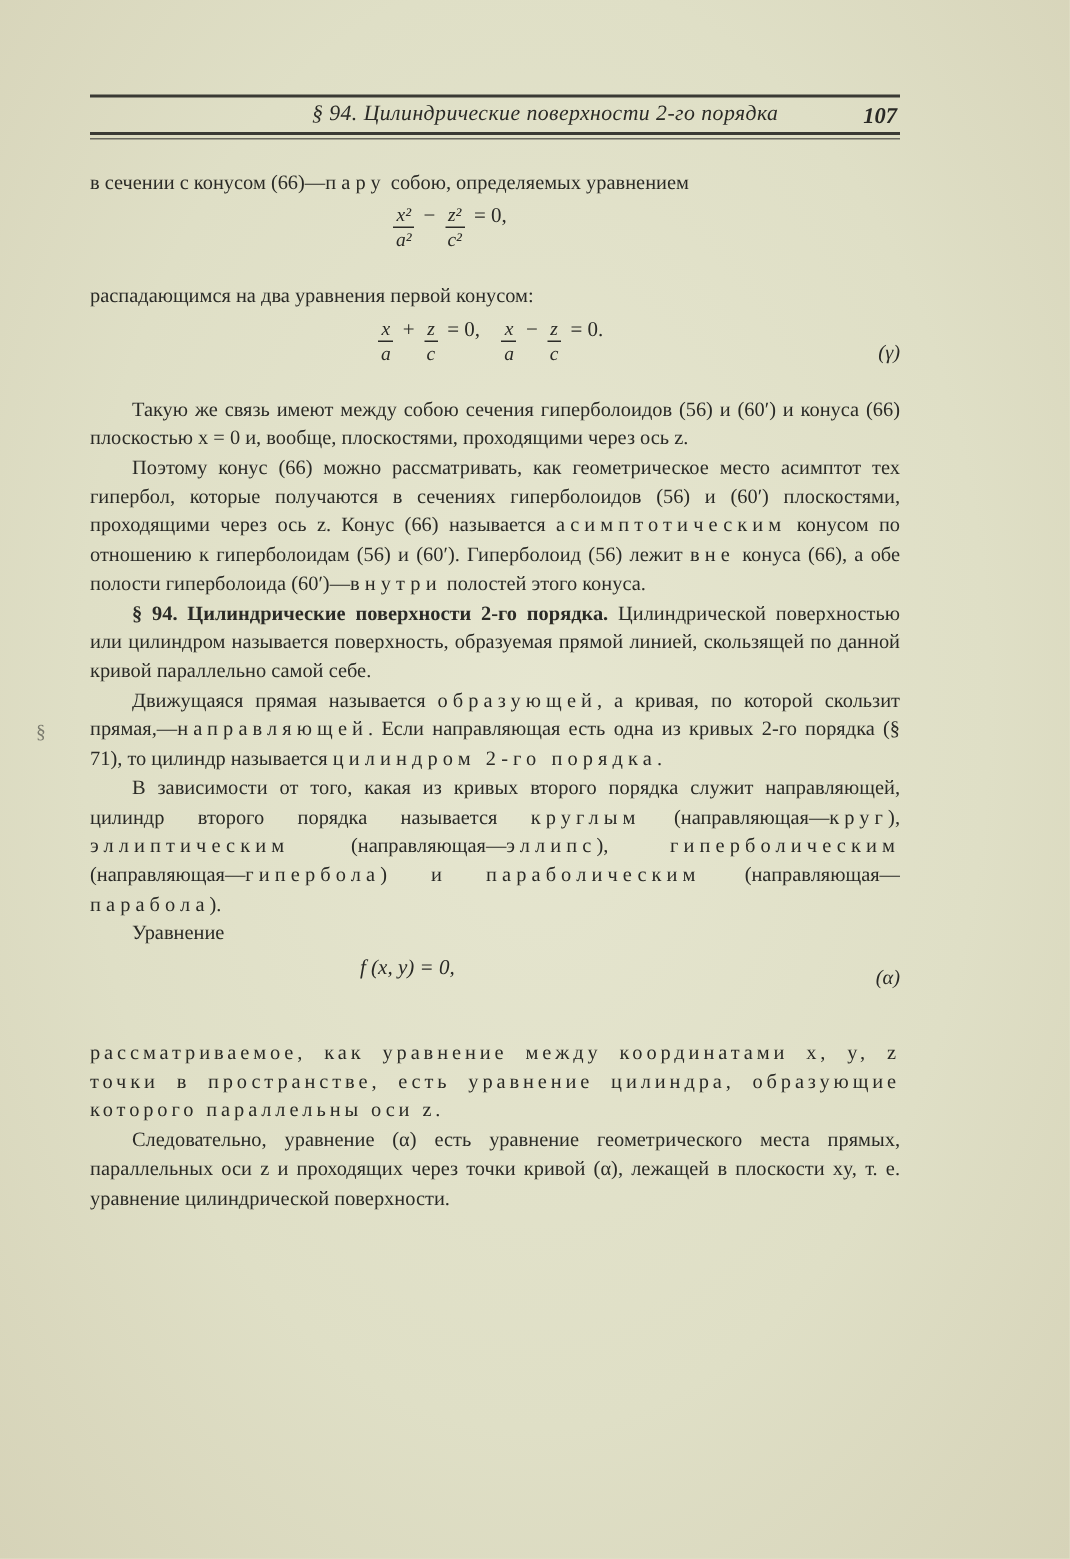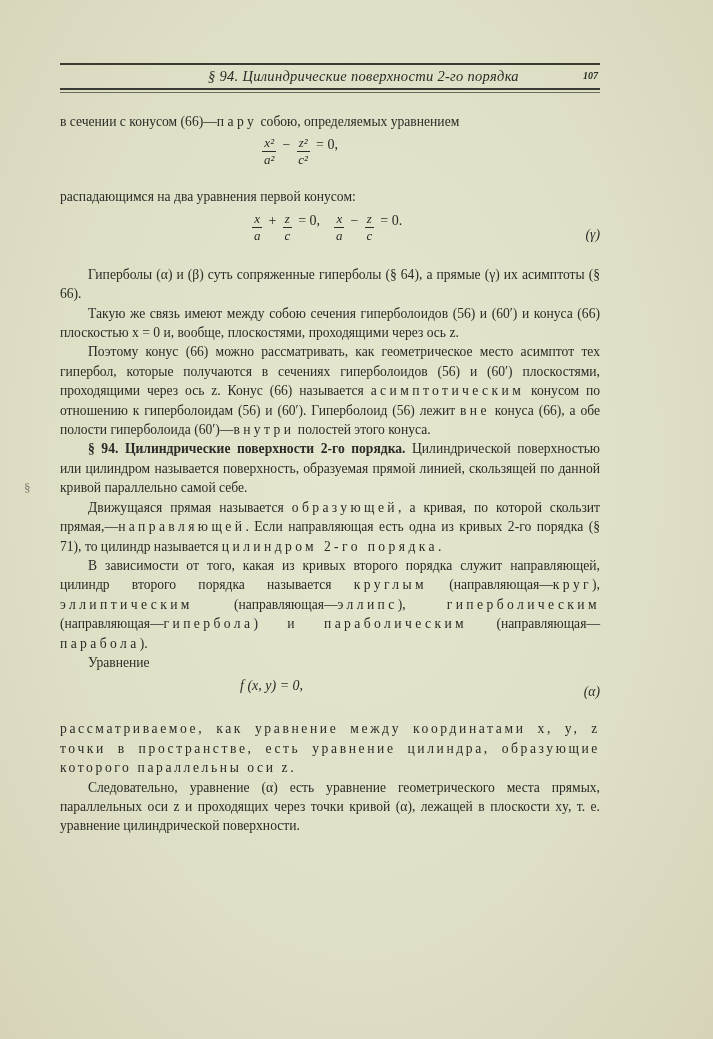--- a/index.html
+++ b/index.html
@@ -23,21 +23,21 @@
     .header-rule-bottom2 {
       position: absolute; left: 60px; top: 92px; width: 540px; height: 0;
       border-top: 1px solid #6a6a60;
     }
     .running-title {
       position: absolute; left: 148px; top: 3px;
       font-style: italic; font-size: 14.5px; letter-spacing: 0.3px;
     }
     .page-number {
       position: absolute; right: 2px; top: 5px;
-      font-style: italic; font-size: 10px; font-weight: bold;
+      font-style: italic; font-size: 15px; font-weight: bold;
     }
     .body-text {
       position: absolute; left: 60px; top: 112px; width: 540px;
       font-size: 13.6px; line-height: 19.4px; text-align: justify;
     }
     p { margin: 0; }
     .indent { text-indent: 28px; }
     .sp { letter-spacing: 3.4px; }
     .b { font-weight: bold; }
     .formula {
@@ -113,21 +113,20 @@
         <span class="op">−</span>
         <span class="frac">
             <span class="num">z</span>
             <span class="den">c</span>
           </span>
         <span class="op">= 0.</span>
       </div>
       <span class="eqnum">(γ)</span>
     </div>
 
-    <p class="indent" style="margin-top:8px;">Гиперболы (α) и (β) суть сопряженные гиперболы (§ 64), а прямые (γ) их асимптоты (§ 66).</p>
     <p class="indent">Такую же связь имеют между собою сечения гиперболоидов (56) и (60′) и конуса (66) плоскостью x = 0 и, вообще, плоскостями, проходящими через ось z.</p>
 
     <p class="indent">
       <span>Поэтому конус (66) можно рассматривать, как геометрическое место асимптот тех гипербол, которые получаются в сечениях гиперболоидов (56) и (60′) плоскостями, проходящими через ось z. Конус (66) называется </span><span class="sp">асимптотическим</span><span> конусом по отношению к гиперболоидам (56) и (60′). Гиперболоид (56) лежит </span><span class="sp">вне</span><span> конуса (66), а обе полости гиперболоида (60′)—</span><span class="sp">внутри</span><span> полостей этого конуса.</span>
     </p>
 
     <p class="indent">
       <span class="b">§ 94. Цилиндрические поверхности 2-го порядка.</span><span> Цилиндрической поверхностью или цилиндром называется поверхность, образуемая прямой линией, скользящей по данной кривой параллельно самой себе.</span>
     </p>
 
@@ -139,16 +138,16 @@
       <span>В зависимости от того, какая из кривых второго порядка служит направляющей, цилиндр второго порядка называется </span><span class="sp">круглым</span><span> (направляющая—</span><span class="sp">круг</span><span>), </span><span class="sp">эллиптическим</span><span> (направляющая—</span><span class="sp">эллипс</span><span>), </span><span class="sp">гиперболическим</span><span> (направляющая—</span><span class="sp">гипербола</span><span>) и </span><span class="sp">параболическим</span><span> (направляющая—</span><span class="sp">парабола</span><span>).</span>
     </p>
 
     <p class="indent">Уравнение</p>
 
     <div class="formula" style="height:32px;">
       <div class="eq" style="left:180px; height:32px;">f (x, y) = 0,</div>
       <span class="eqnum" style="top:6px;">(α)</span>
     </div>
 
-    <p class="sp" style="letter-spacing:2.6px; margin-top:11px;font-family:Liberation Serif, serif;">рассматриваемое, как уравнение между координатами x, y, z точки в пространстве, есть уравнение цилиндра, образующие которого параллельны оси z.</p>
+    <p class="sp" style="letter-spacing:2.6px; margin-top:24px;font-family:Liberation Serif, serif;">рассматриваемое, как уравнение между координатами x, y, z точки в пространстве, есть уравнение цилиндра, образующие которого параллельны оси z.</p>
     <p class="indent">Следовательно, уравнение (α) есть уравнение геометрического места прямых, параллельных оси z и проходящих через точки кривой (α), лежащей в плоскости xy, т. е. уравнение цилиндрической поверхности.</p>
   </div>
 </div>
 
 </body></html>

